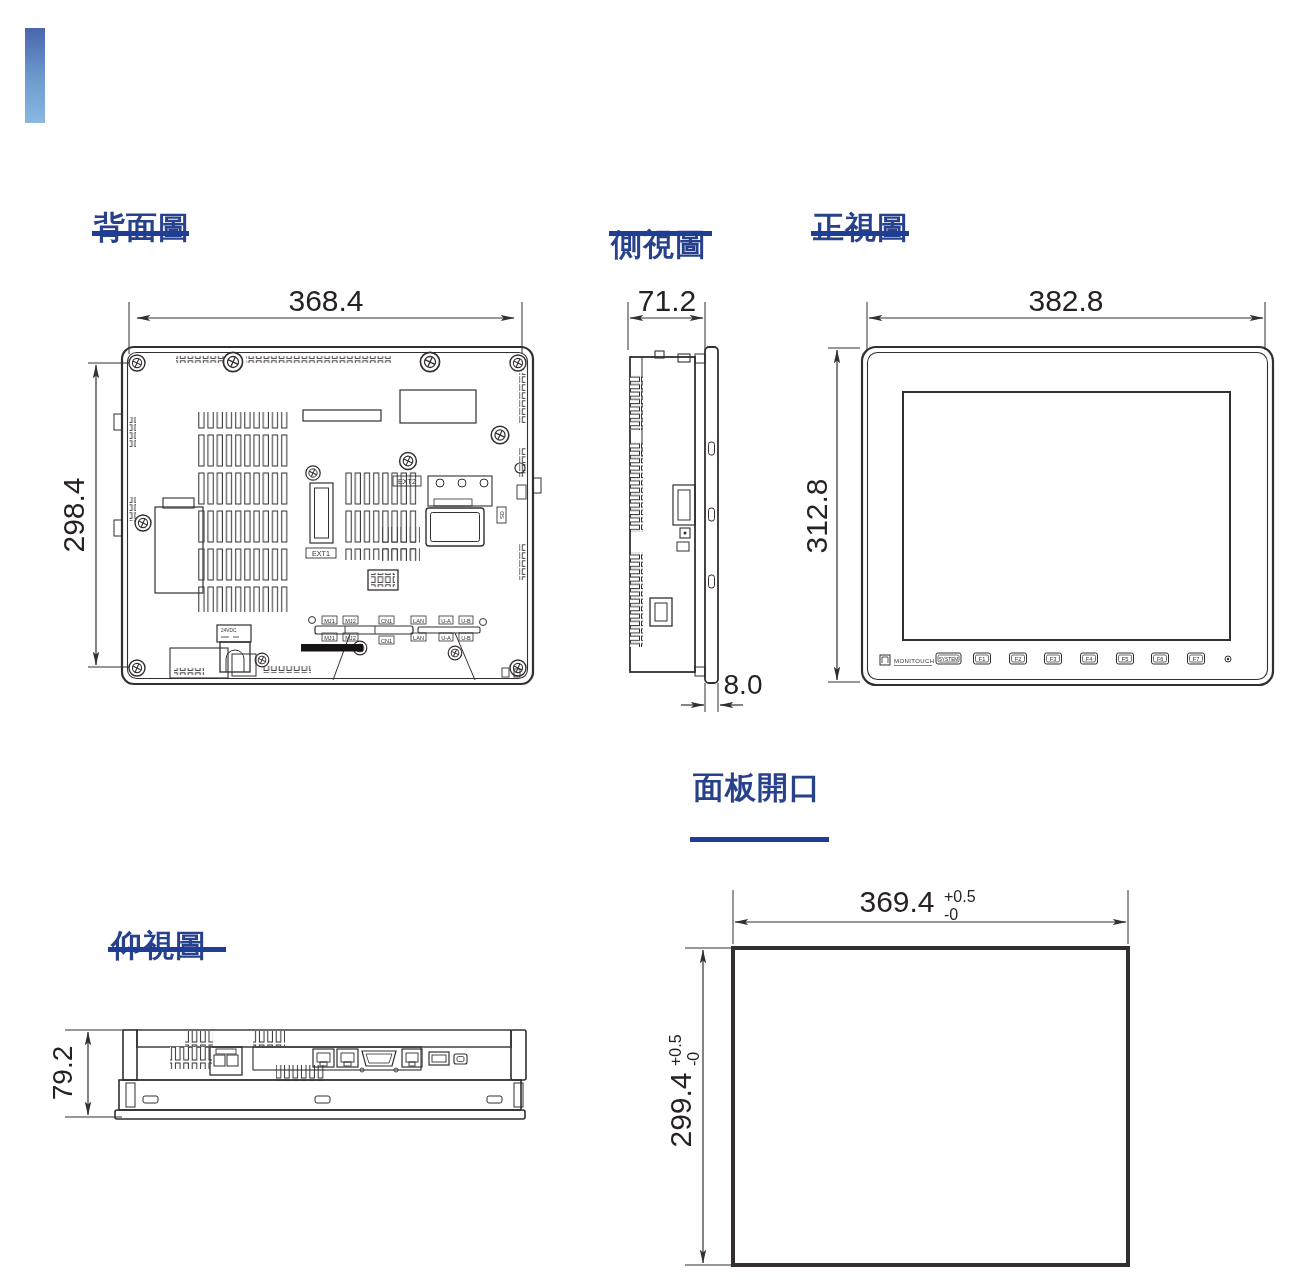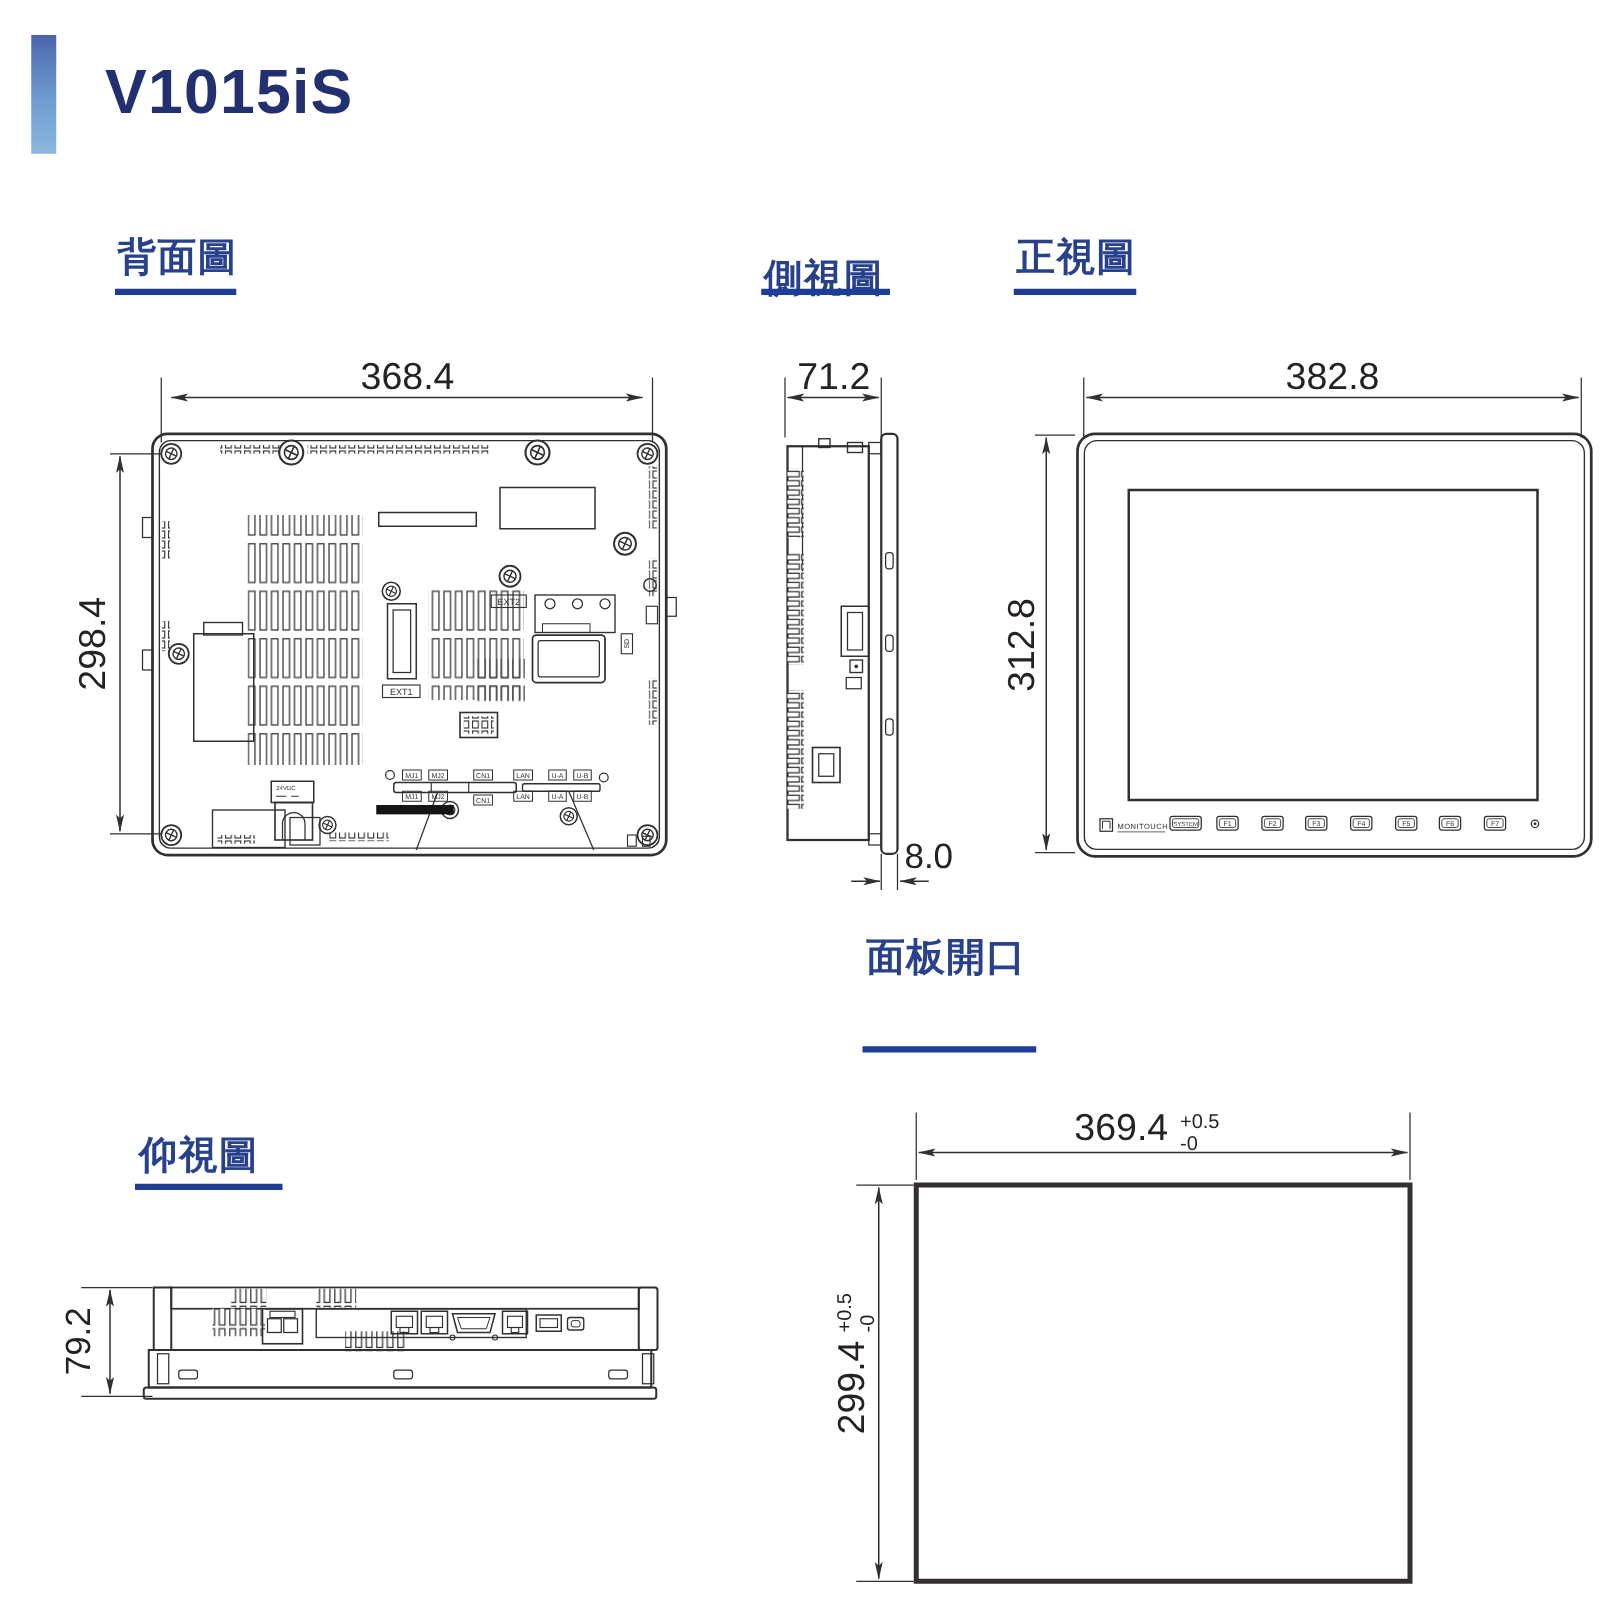--- a/index.html
+++ b/index.html
@@ -3,21 +3,21 @@
 <meta charset="utf-8">
 <style>
   html,body{margin:0;padding:0;background:#ffffff;}
   #stage{position:relative;width:1296px;height:1286px;background:#ffffff;overflow:hidden;
          font-family:"Liberation Sans",sans-serif;}
   .grad-bar{position:absolute;left:25px;top:28px;width:20px;height:95px;
             background:linear-gradient(180deg,#4a66ae 0%,#6f9ccf 55%,#8ab8e0 100%);}
   .page-title{position:absolute;left:84px;top:44px;font-size:50px;font-weight:800;
               color:#22306f;letter-spacing:1px;}
   .unit-label{position:absolute;left:974px;top:64px;font-size:33px;font-weight:700;color:#1c2a6b;}
-  .view-label{position:absolute;font-size:31px;font-weight:700;color:#28418c;letter-spacing:1px;white-space:nowrap;}
+  .view-label{position:absolute;font-size:31px;font-weight:700;color:#28418c;letter-spacing:1px;white-space:nowrap;margin-top:22px;}
   .view-underline{position:absolute;height:5px;background:#1d3e94;}
   svg{position:absolute;overflow:visible;}
   svg text{font-family:"Liberation Sans",sans-serif;fill:#262122;}
   .t30{font-size:30px;} .t28{font-size:28px;} .t16{font-size:16px;}
   .lbl{font-size:5.6px;fill:#332f30;} .lbl7{font-size:7.2px;fill:#332f30;} .lbl5{font-size:4.8px;fill:#332f30;}
   .ln{stroke:#332f30;fill:none;}
 </style>
 </head>
 <body>
 
@@ -45,21 +45,20 @@
       <pattern id="finH" width="14" height="7.4" patternUnits="userSpaceOnUse">
         <rect x="0.5" y="1" width="12" height="4.2" fill="#ffffff" stroke="#332f30" stroke-width="1"></rect>
       </pattern>
       <pattern id="combV" width="8.4" height="18" patternUnits="userSpaceOnUse">
         <rect x="1.4" y="1" width="4.6" height="15" fill="#ffffff" stroke="#332f30" stroke-width="1"></rect>
       </pattern>
     </defs>
   </svg>
 
   <div class="grad-bar"></div>
-  <div class="page-title">V1015iS</div>
 
   <div class="view-label" style="left:94px;top:185px;">背面圖</div>
   <div class="view-underline" style="left:92px;top:231px;width:97px;"></div>
 
   <div class="view-label" style="left:611px;top:202px;font-family:Liberation Serif, serif;">側視圖</div>
   <div class="view-underline" style="left:609px;top:231px;width:103px;"></div>
 
   <div class="view-label" style="left:813px;top:185px;font-family:Liberation Serif, serif;">正視圖</div>
   <div class="view-underline" style="left:811px;top:231px;width:98px;"></div>
 

